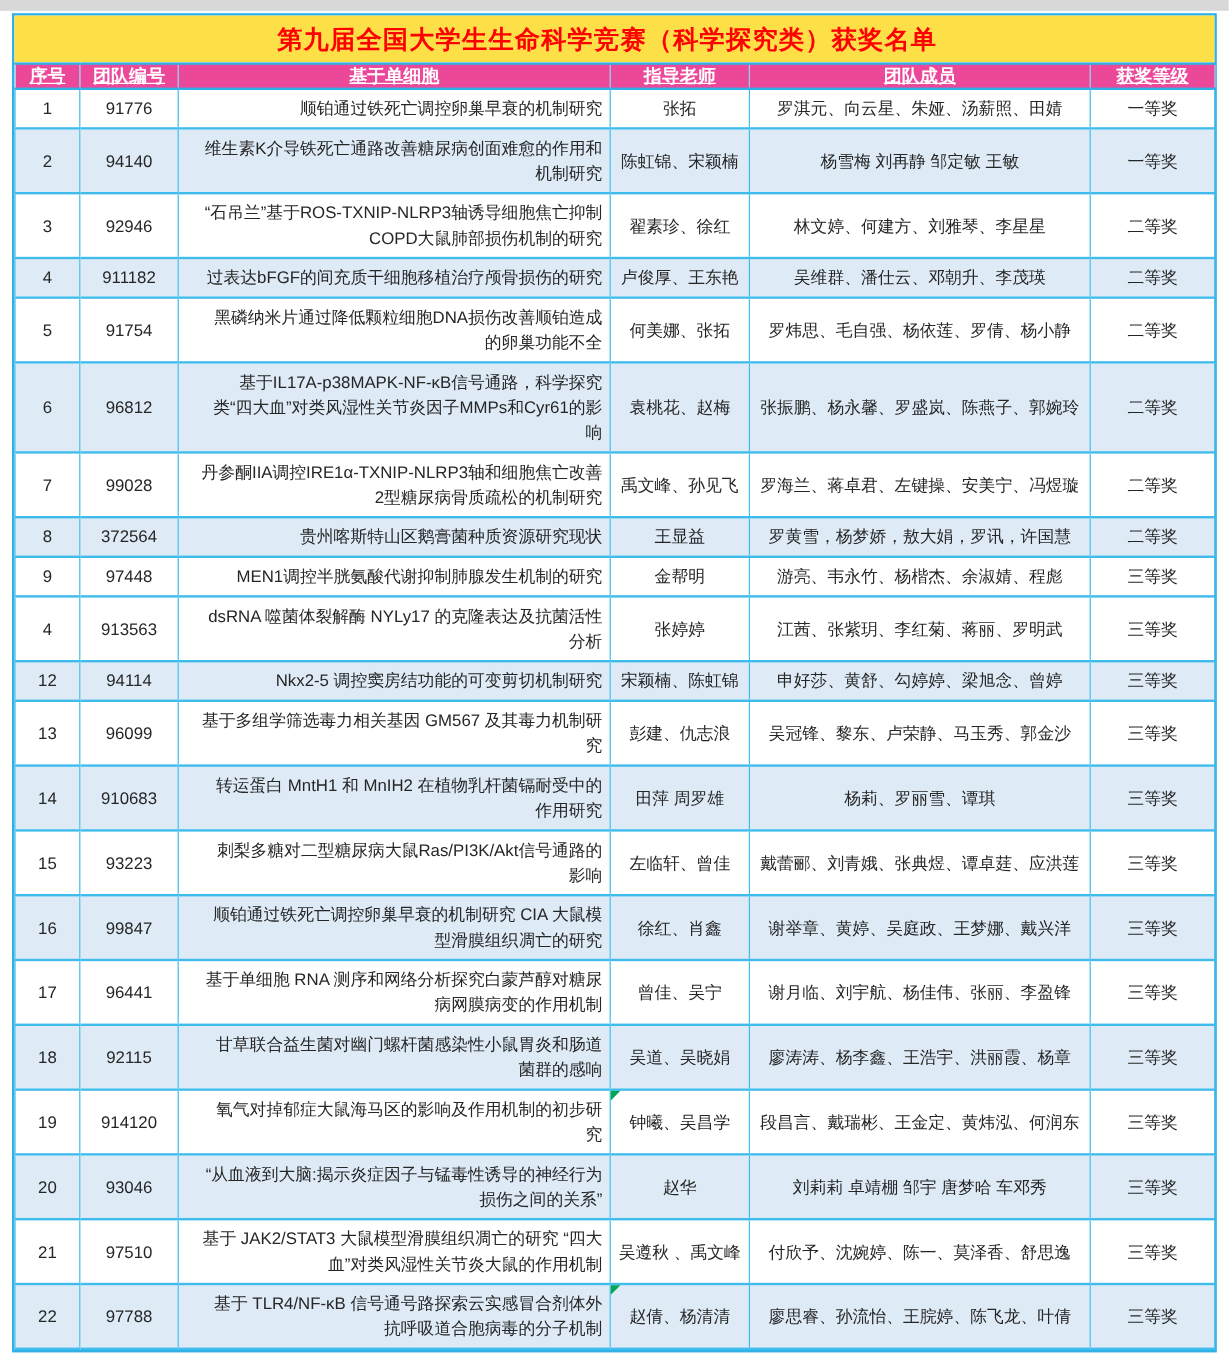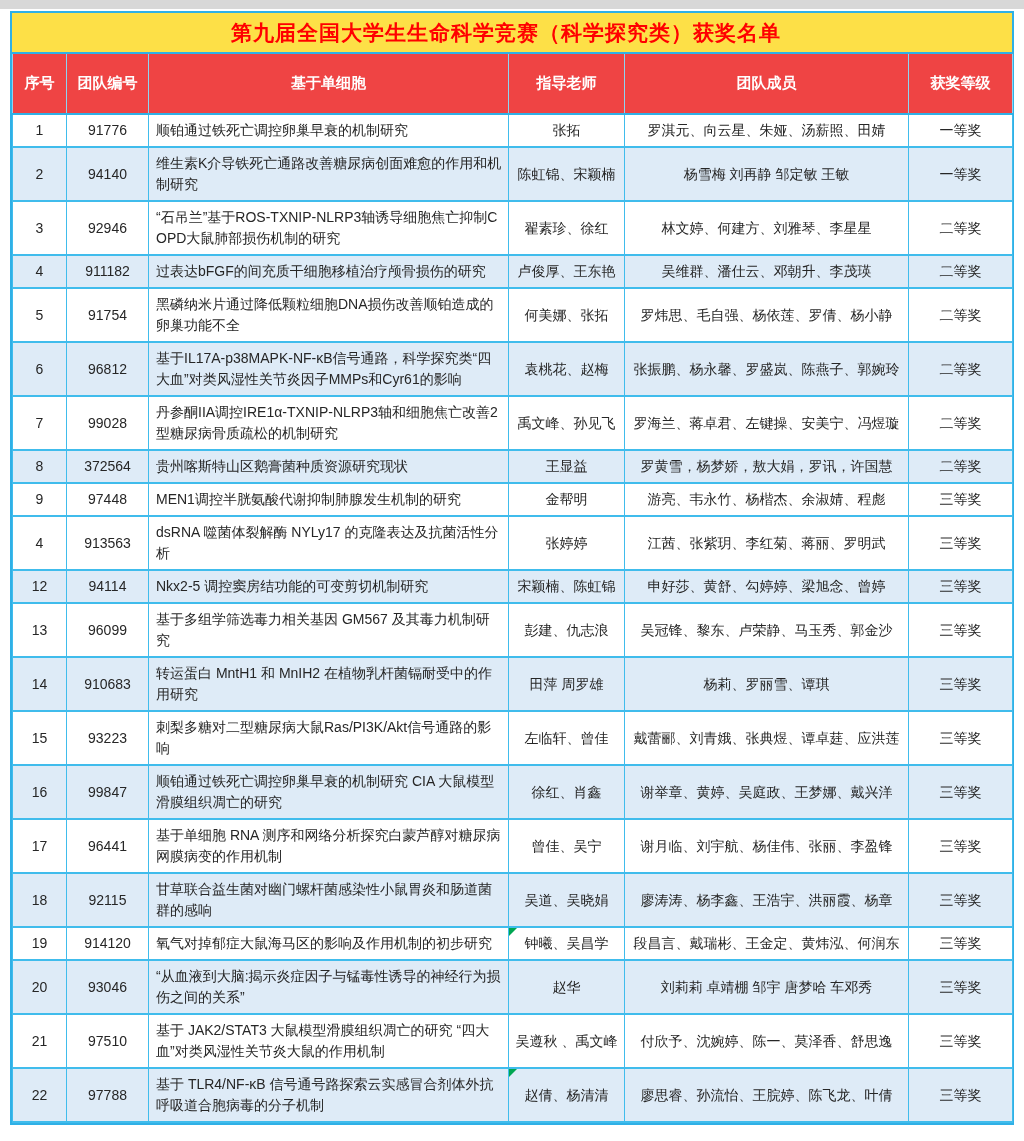--- a/index.html
+++ b/index.html
@@ -25,45 +25,46 @@
     letter-spacing:1px;
   }
   table{width:100%;border-collapse:collapse;table-layout:fixed;}
   col.c-no{width:54px;}
   col.c-team{width:82px;}
   col.c-project{width:360px;}
   col.c-advisor{width:116px;}
   col.c-members{width:284px;}
   col.c-award{width:104px;}
   thead th{
-    background:#ef4444;
+    background:#ec4899;
     color:#ffffff;
     font-size:15px;
     font-weight:bold;
-    padding:20px 2px;
+    padding:0 2px;
     border:1px solid #8ed4f2;
     border-top:2px solid #2fb0e6;
     border-bottom:2px solid #2fb0e6;
+    text-decoration:underline;
   }
   tbody td{
     border:1px solid #40bcec;
     border-top-width:2px;
     border-bottom-width:2px;
     font-size:14px;
     color:#262626;
     text-align:center;
     vertical-align:middle;
     padding:5px 4px;
     line-height:1.5;
     word-break:break-all;
     position:relative;
   }
   tbody tr{height:30px;}
   tbody tr.alt{background:#deebf7;}
-  tbody td.cell-project{text-align:left;padding-left:7px;padding-right:6px;}
+  tbody td.cell-project{text-align:right;padding-left:18px;padding-right:6px;}
   .marker{
     position:absolute;top:0;left:0;width:0;height:0;
     border-top:8px solid #00a651;
     border-right:8px solid transparent;
   }
 </style>
 </head>
 <body>
 
 <div class="top-strip"></div>

